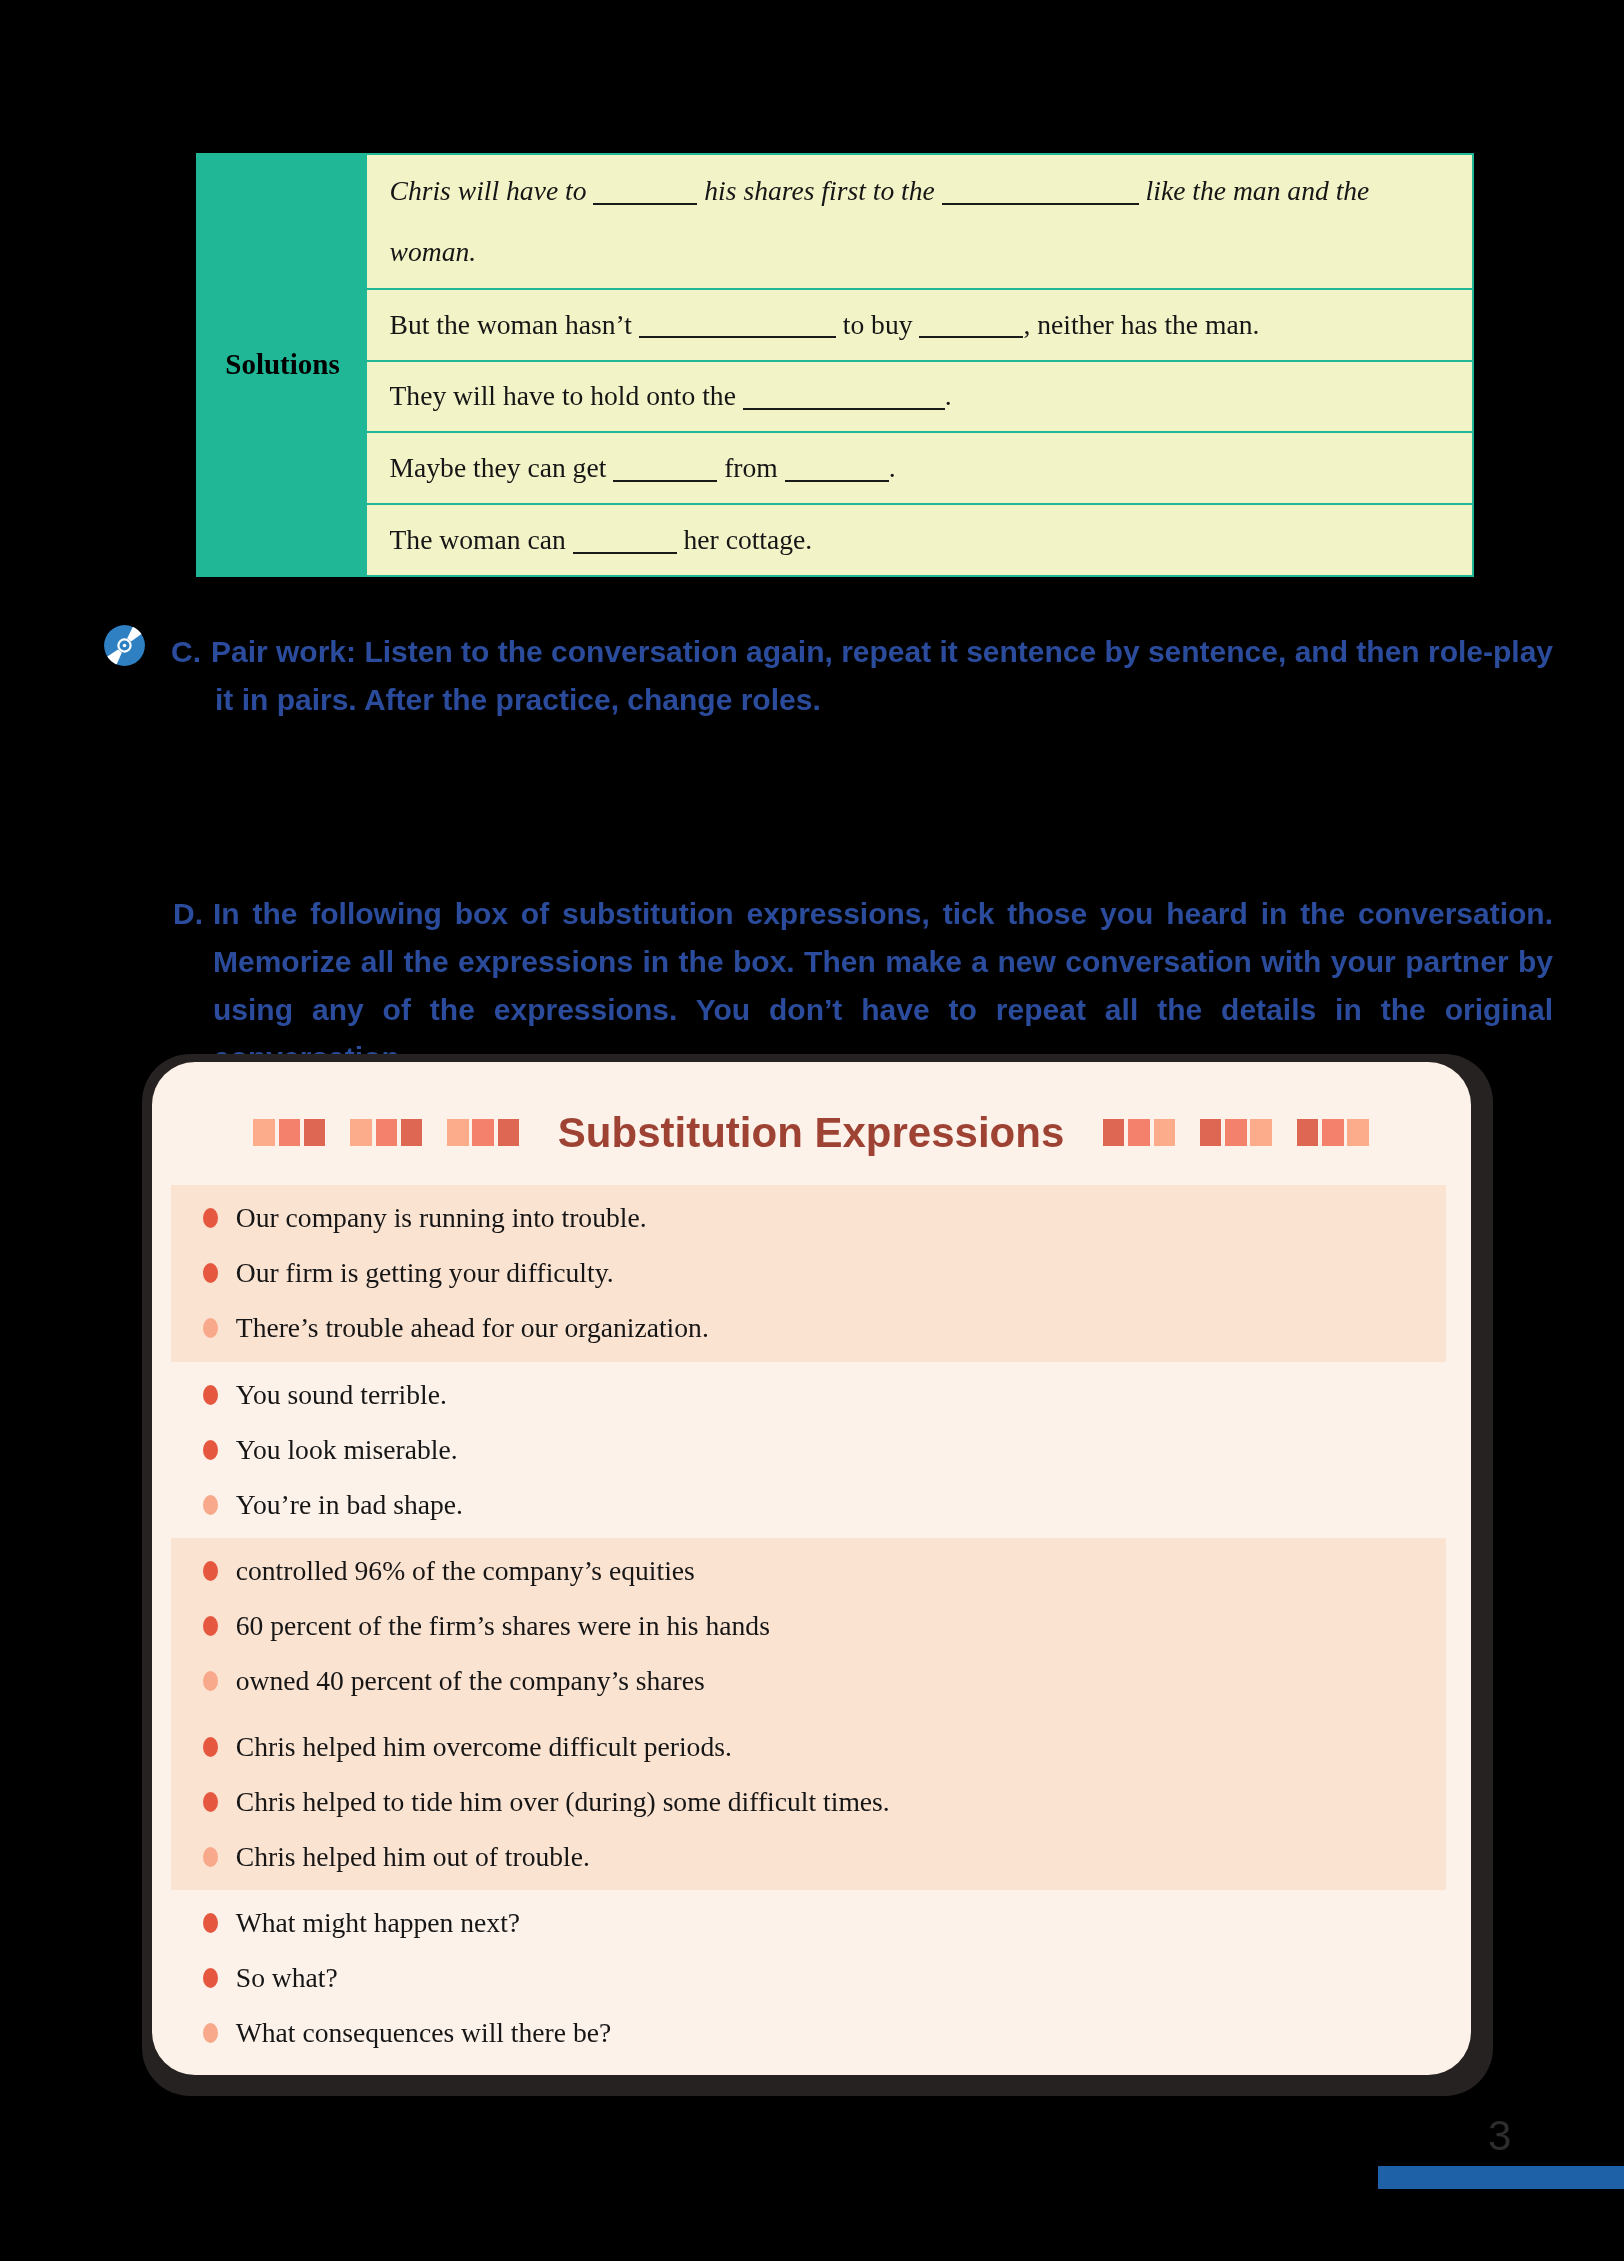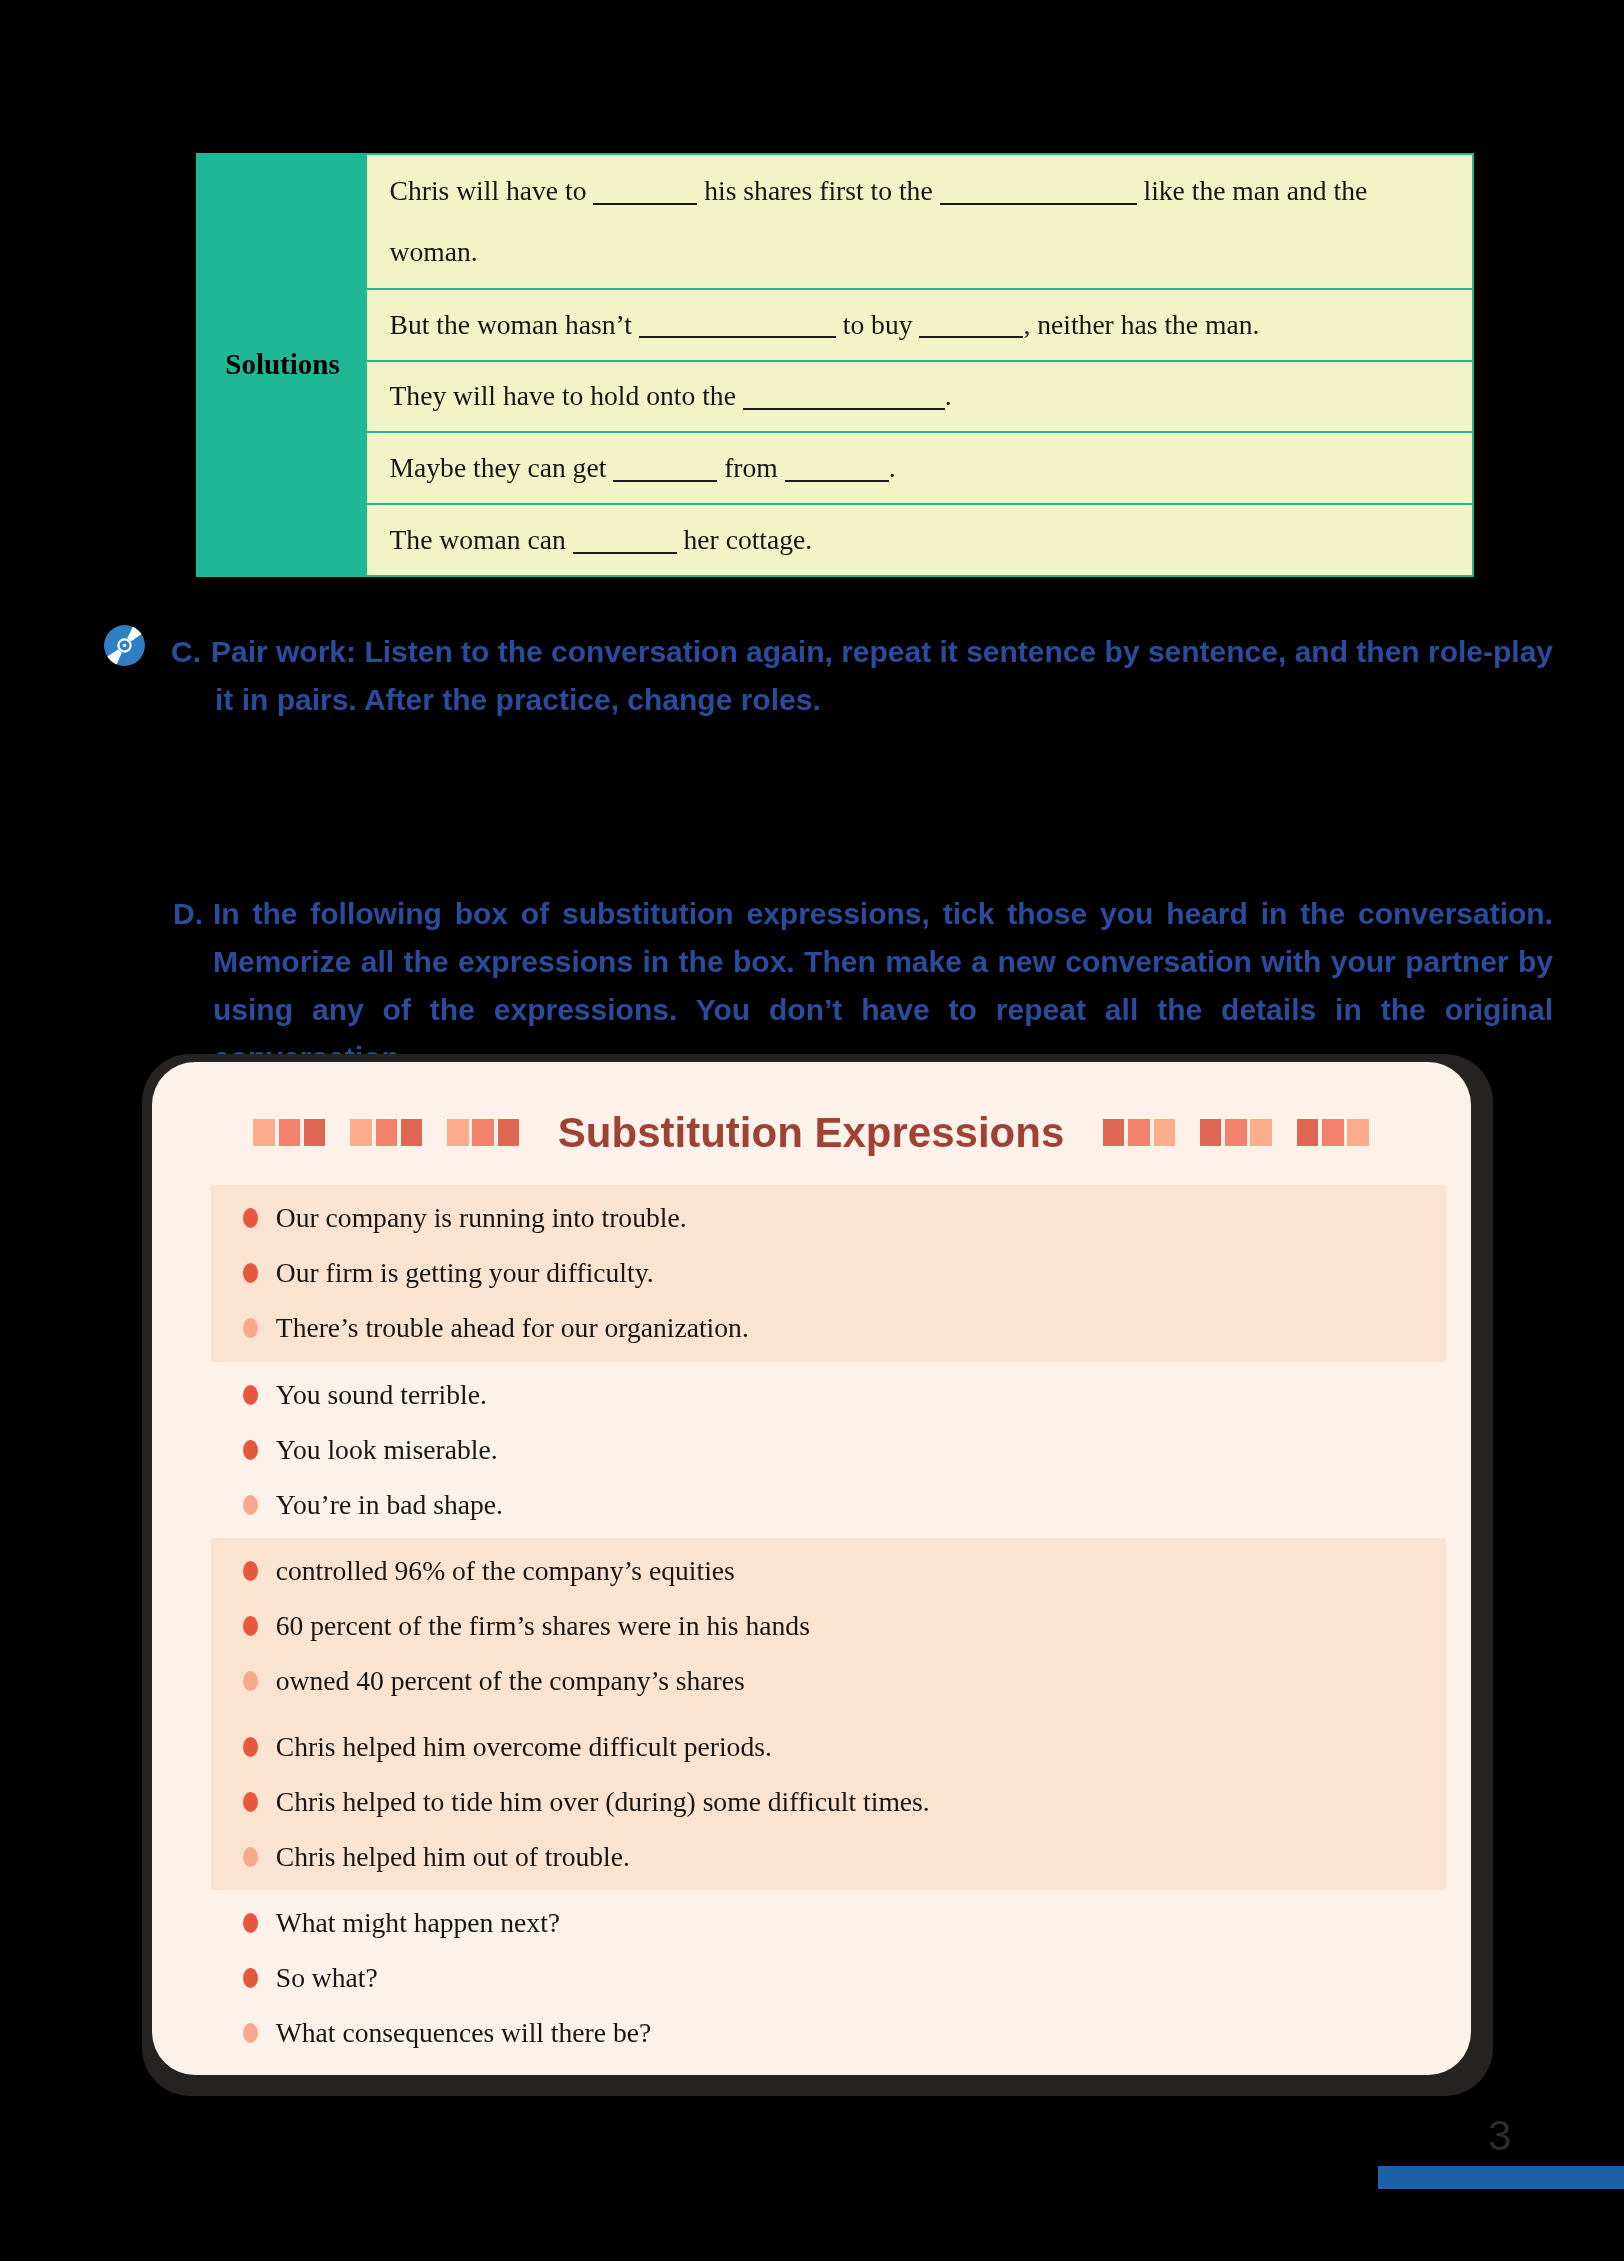--- a/index.html
+++ b/index.html
@@ -28,21 +28,21 @@
   }
   .table-rows { flex:1; display:flex; flex-direction:column; min-width:0; }
   .table-row {
     display:flex; align-items:center;
     padding:4.5px 17px 4.5px 22.5px;
     font-size:27.6px; color:#161616;
     line-height:2.2;
     min-height:66px;
     box-sizing:border-box;
   }
-  .table-row:first-child { min-height:133px; }
+  .table-row:first-child { min-height:133px;font-style:italic; }
   .table-row + .table-row { border-top:2.2px solid #1FB795; }
   .row-text { display:inline; }
   .blank {
     display:inline-block;
     height:1em;
     vertical-align:-0.18em;
     border-bottom:2.2px solid #1a1a1a;
   }
 
   
@@ -85,21 +85,21 @@
   .sq-group { display:flex; gap:3.9px; }
   .sq { width:21.4px; height:27px; }
   .subst-title {
     margin:0 6.7px;
     font-family:"Liberation Sans", sans-serif;
     font-weight:bold;
     font-size:42px;
     color:#9E4334;
     white-space:nowrap;
   }
-  .expr-list { margin-top:30px;margin-left:40px; }
+  .expr-list { margin-top:30px; }
   .expr-group {
     margin-left:19.7px; margin-right:25px;
     padding:5.6px 0;
   }
   .expr-group.band { background:#FBE3D2; }
   .expr-item {
     display:flex; align-items:center;
     height:55px;
     padding-left:31.5px;
     font-size:27.6px; color:#161616;

